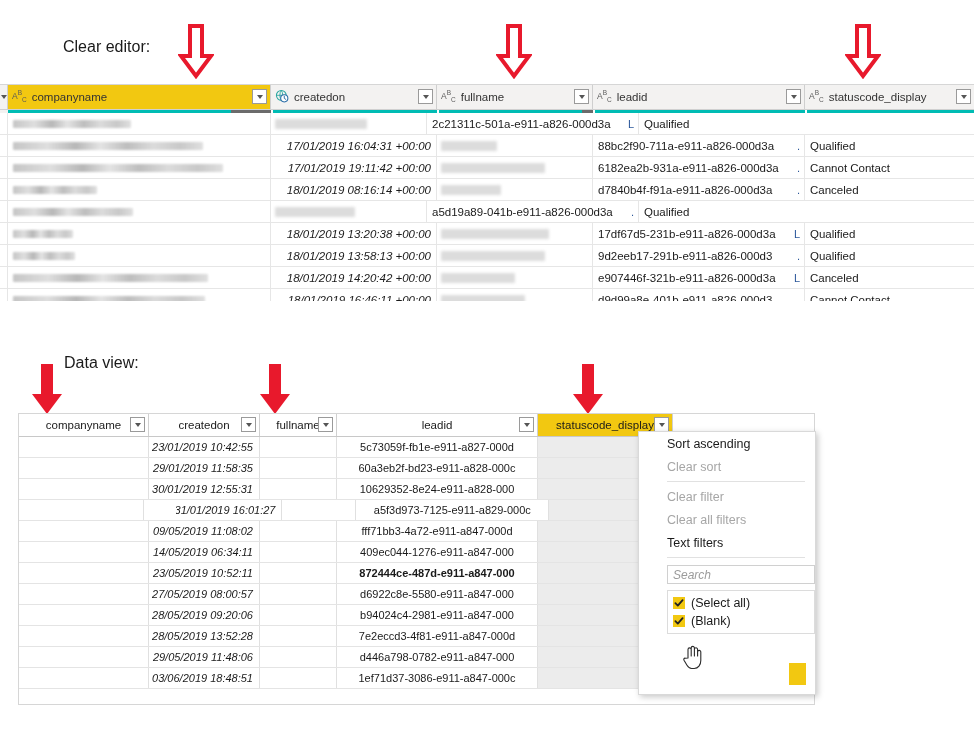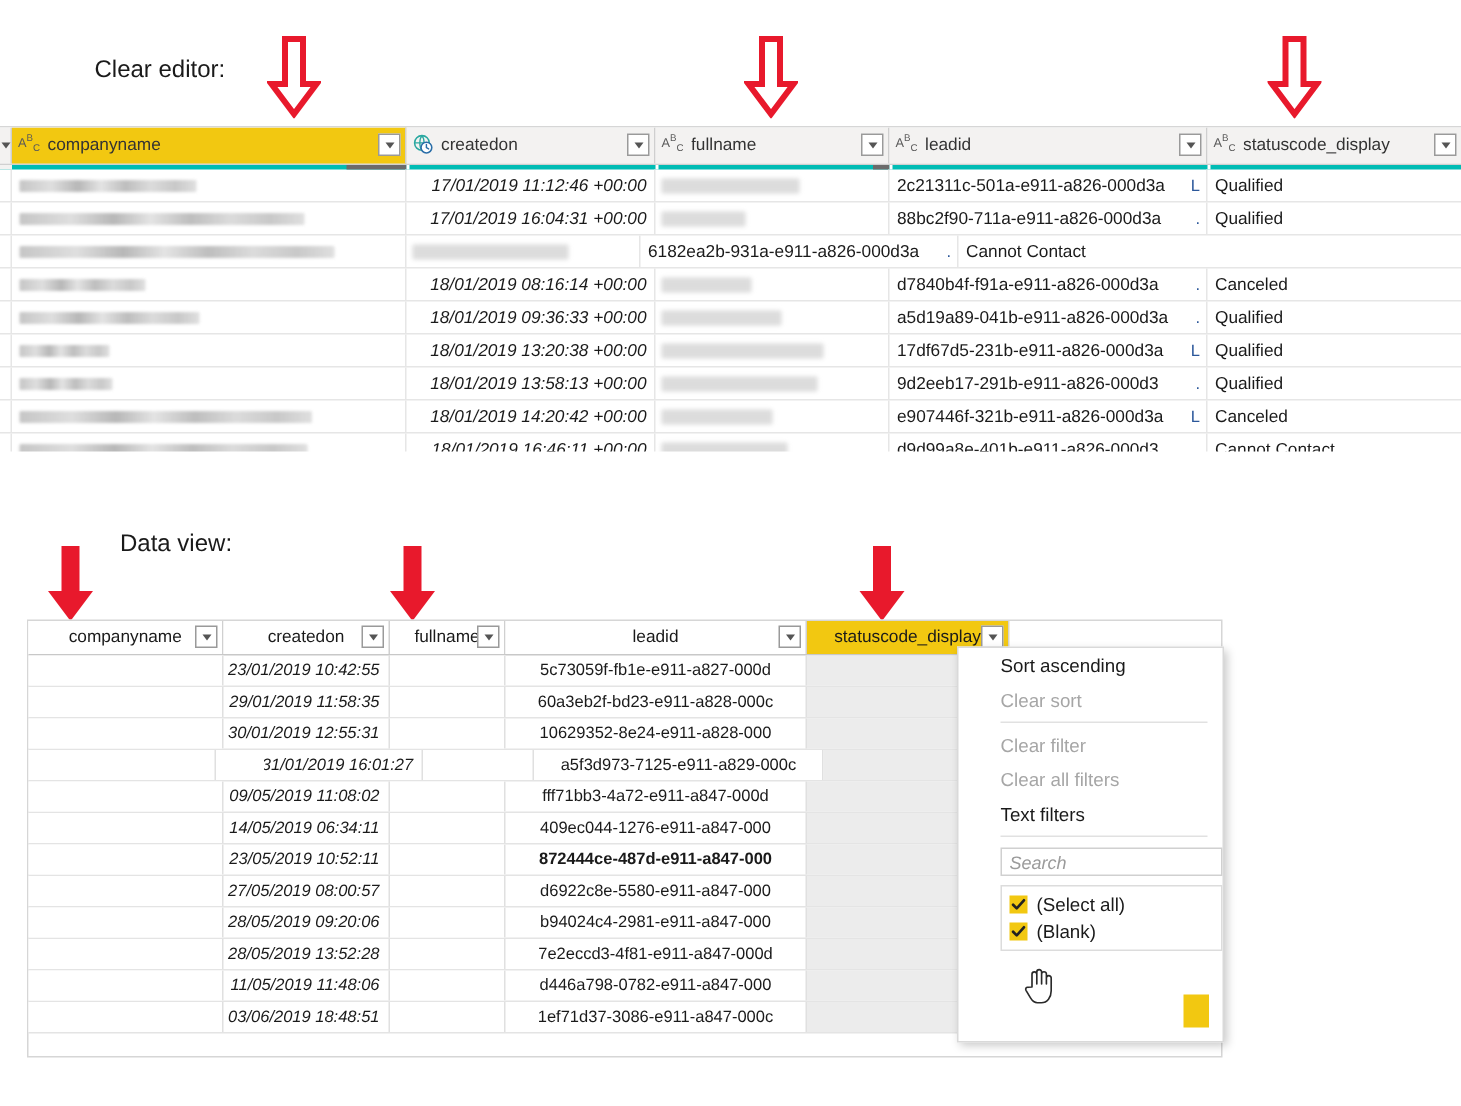--- a/index.html
+++ b/index.html
@@ -130,21 +130,21 @@
   #flt .cb svg{display:block;}
   #flt .okbtn{
     position:absolute;right:9px;bottom:9px;width:17px;height:22px;background:#f2c811;
   }
   #cursor{position:absolute;left:682px;top:644px;width:22px;height:26px;z-index:30;}
 </style>
 </head>
 <body>
 
 <div class="section-label" style="left:63px;top:38px;">Clear editor:</div>
-<div class="section-label" style="left:80px;top:354px;">Data view:</div>
+<div class="section-label" style="left:64px;top:354px;">Data view:</div>
 
 <div class="arrow" style="left:178px;top:24px;">
   <svg width="36" height="55" viewBox="0 0 36 55">
     <path d="M12 2 H24 V32 H33 L18 52 L3 32 H12 Z" fill="#ffffff" stroke="#e8192c" stroke-width="4" stroke-linejoin="miter"></path>
   </svg>
 </div>
 <div class="arrow" style="left:496px;top:24px;">
   <svg width="36" height="55" viewBox="0 0 36 55">
     <path d="M12 2 H24 V32 H33 L18 52 L3 32 H12 Z" fill="#ffffff" stroke="#e8192c" stroke-width="4" stroke-linejoin="miter"></path>
   </svg>
@@ -242,21 +242,20 @@
     <div style="width:167px;"></div>
   </div>
 
   <div>
 
   <div class="qerow">
         <div class="qecell" style="width: 8px;"></div>
         <div class="qecell" style="width: 263px;">
           <div class="blurline" style="width: 118px;"></div>
         </div>
-        <div class="qecell dt" style="width: 166px;">17/01/2019 11:12:46 +00:00</div>
         <div class="qecell" style="width: 156px;">
           <div class="blurblock" style="width: 92px;"></div>
         </div>
         <div class="qecell pad" style="width: 212px; justify-content: space-between;">
           <span>2c21311c-501a-e911-a826-000d3a</span>
           <span class="trunc" style="padding-right: 4px;">L</span>
         </div>
         <div class="qecell pad" style="width: 169px; border-right: none;">Qualified</div>
       </div>
       <div class="qerow">
@@ -272,20 +271,21 @@
           <span>88bc2f90-711a-e911-a826-000d3a</span>
           <span class="trunc" style="padding-right: 4px;">.</span>
         </div>
         <div class="qecell pad" style="width: 169px; border-right: none;">Qualified</div>
       </div>
       <div class="qerow">
         <div class="qecell" style="width: 8px;"></div>
         <div class="qecell" style="width: 263px;">
           <div class="blurline" style="width: 210px;"></div>
         </div>
+        <div class="qecell dt" style="width: 166px;">17/01/2019 19:11:42 +00:00</div>
         <div class="qecell" style="width: 156px;">
           <div class="blurblock" style="width: 104px;"></div>
         </div>
         <div class="qecell pad" style="width: 212px; justify-content: space-between;">
           <span>6182ea2b-931a-e911-a826-000d3a</span>
           <span class="trunc" style="padding-right: 4px;">.</span>
         </div>
         <div class="qecell pad" style="width: 169px; border-right: none;">Cannot Contact</div>
       </div>
       <div class="qerow">
@@ -301,21 +301,20 @@
           <span>d7840b4f-f91a-e911-a826-000d3a</span>
           <span class="trunc" style="padding-right: 4px;">.</span>
         </div>
         <div class="qecell pad" style="width: 169px; border-right: none;">Canceled</div>
       </div>
       <div class="qerow">
         <div class="qecell" style="width: 8px;"></div>
         <div class="qecell" style="width: 263px;">
           <div class="blurline" style="width: 120px;"></div>
         </div>
-        <div class="qecell dt" style="width: 166px;">18/01/2019 09:36:33 +00:00</div>
         <div class="qecell" style="width: 156px;">
           <div class="blurblock" style="width: 80px;"></div>
         </div>
         <div class="qecell pad" style="width: 212px; justify-content: space-between;">
           <span>a5d19a89-041b-e911-a826-000d3a</span>
           <span class="trunc" style="padding-right: 4px;">.</span>
         </div>
         <div class="qecell pad" style="width: 169px; border-right: none;">Qualified</div>
       </div>
       <div class="qerow">
@@ -493,21 +492,21 @@
       <div class="dvrow">
         <div class="dvcell empty" style="width: 130px;"></div>
         <div class="dvcell dt" style="width: 111px;">28/05/2019 13:52:28</div>
         <div class="dvcell empty" style="width: 77px;"></div>
         <div class="dvcell id" style="width: 201px;">7e2eccd3-4f81-e911-a847-000d</div>
         <div class="dvcell grey" style="width: 135px;"></div>
         <div class="dvcell grey" style="width: 141px; border-right: none;"></div>
       </div>
       <div class="dvrow">
         <div class="dvcell empty" style="width: 130px;"></div>
-        <div class="dvcell dt" style="width: 111px;">11/05/2019 11:48:06</div>
+        <div class="dvcell dt" style="width: 111px;">29/05/2019 11:48:06</div>
         <div class="dvcell empty" style="width: 77px;"></div>
         <div class="dvcell id" style="width: 201px;">d446a798-0782-e911-a847-000</div>
         <div class="dvcell grey" style="width: 135px;"></div>
         <div class="dvcell grey" style="width: 141px; border-right: none;"></div>
       </div>
       <div class="dvrow">
         <div class="dvcell empty" style="width: 130px;"></div>
         <div class="dvcell dt" style="width: 111px;">03/06/2019 18:48:51</div>
         <div class="dvcell empty" style="width: 77px;"></div>
         <div class="dvcell id" style="width: 201px;">1ef71d37-3086-e911-a847-000c</div>

